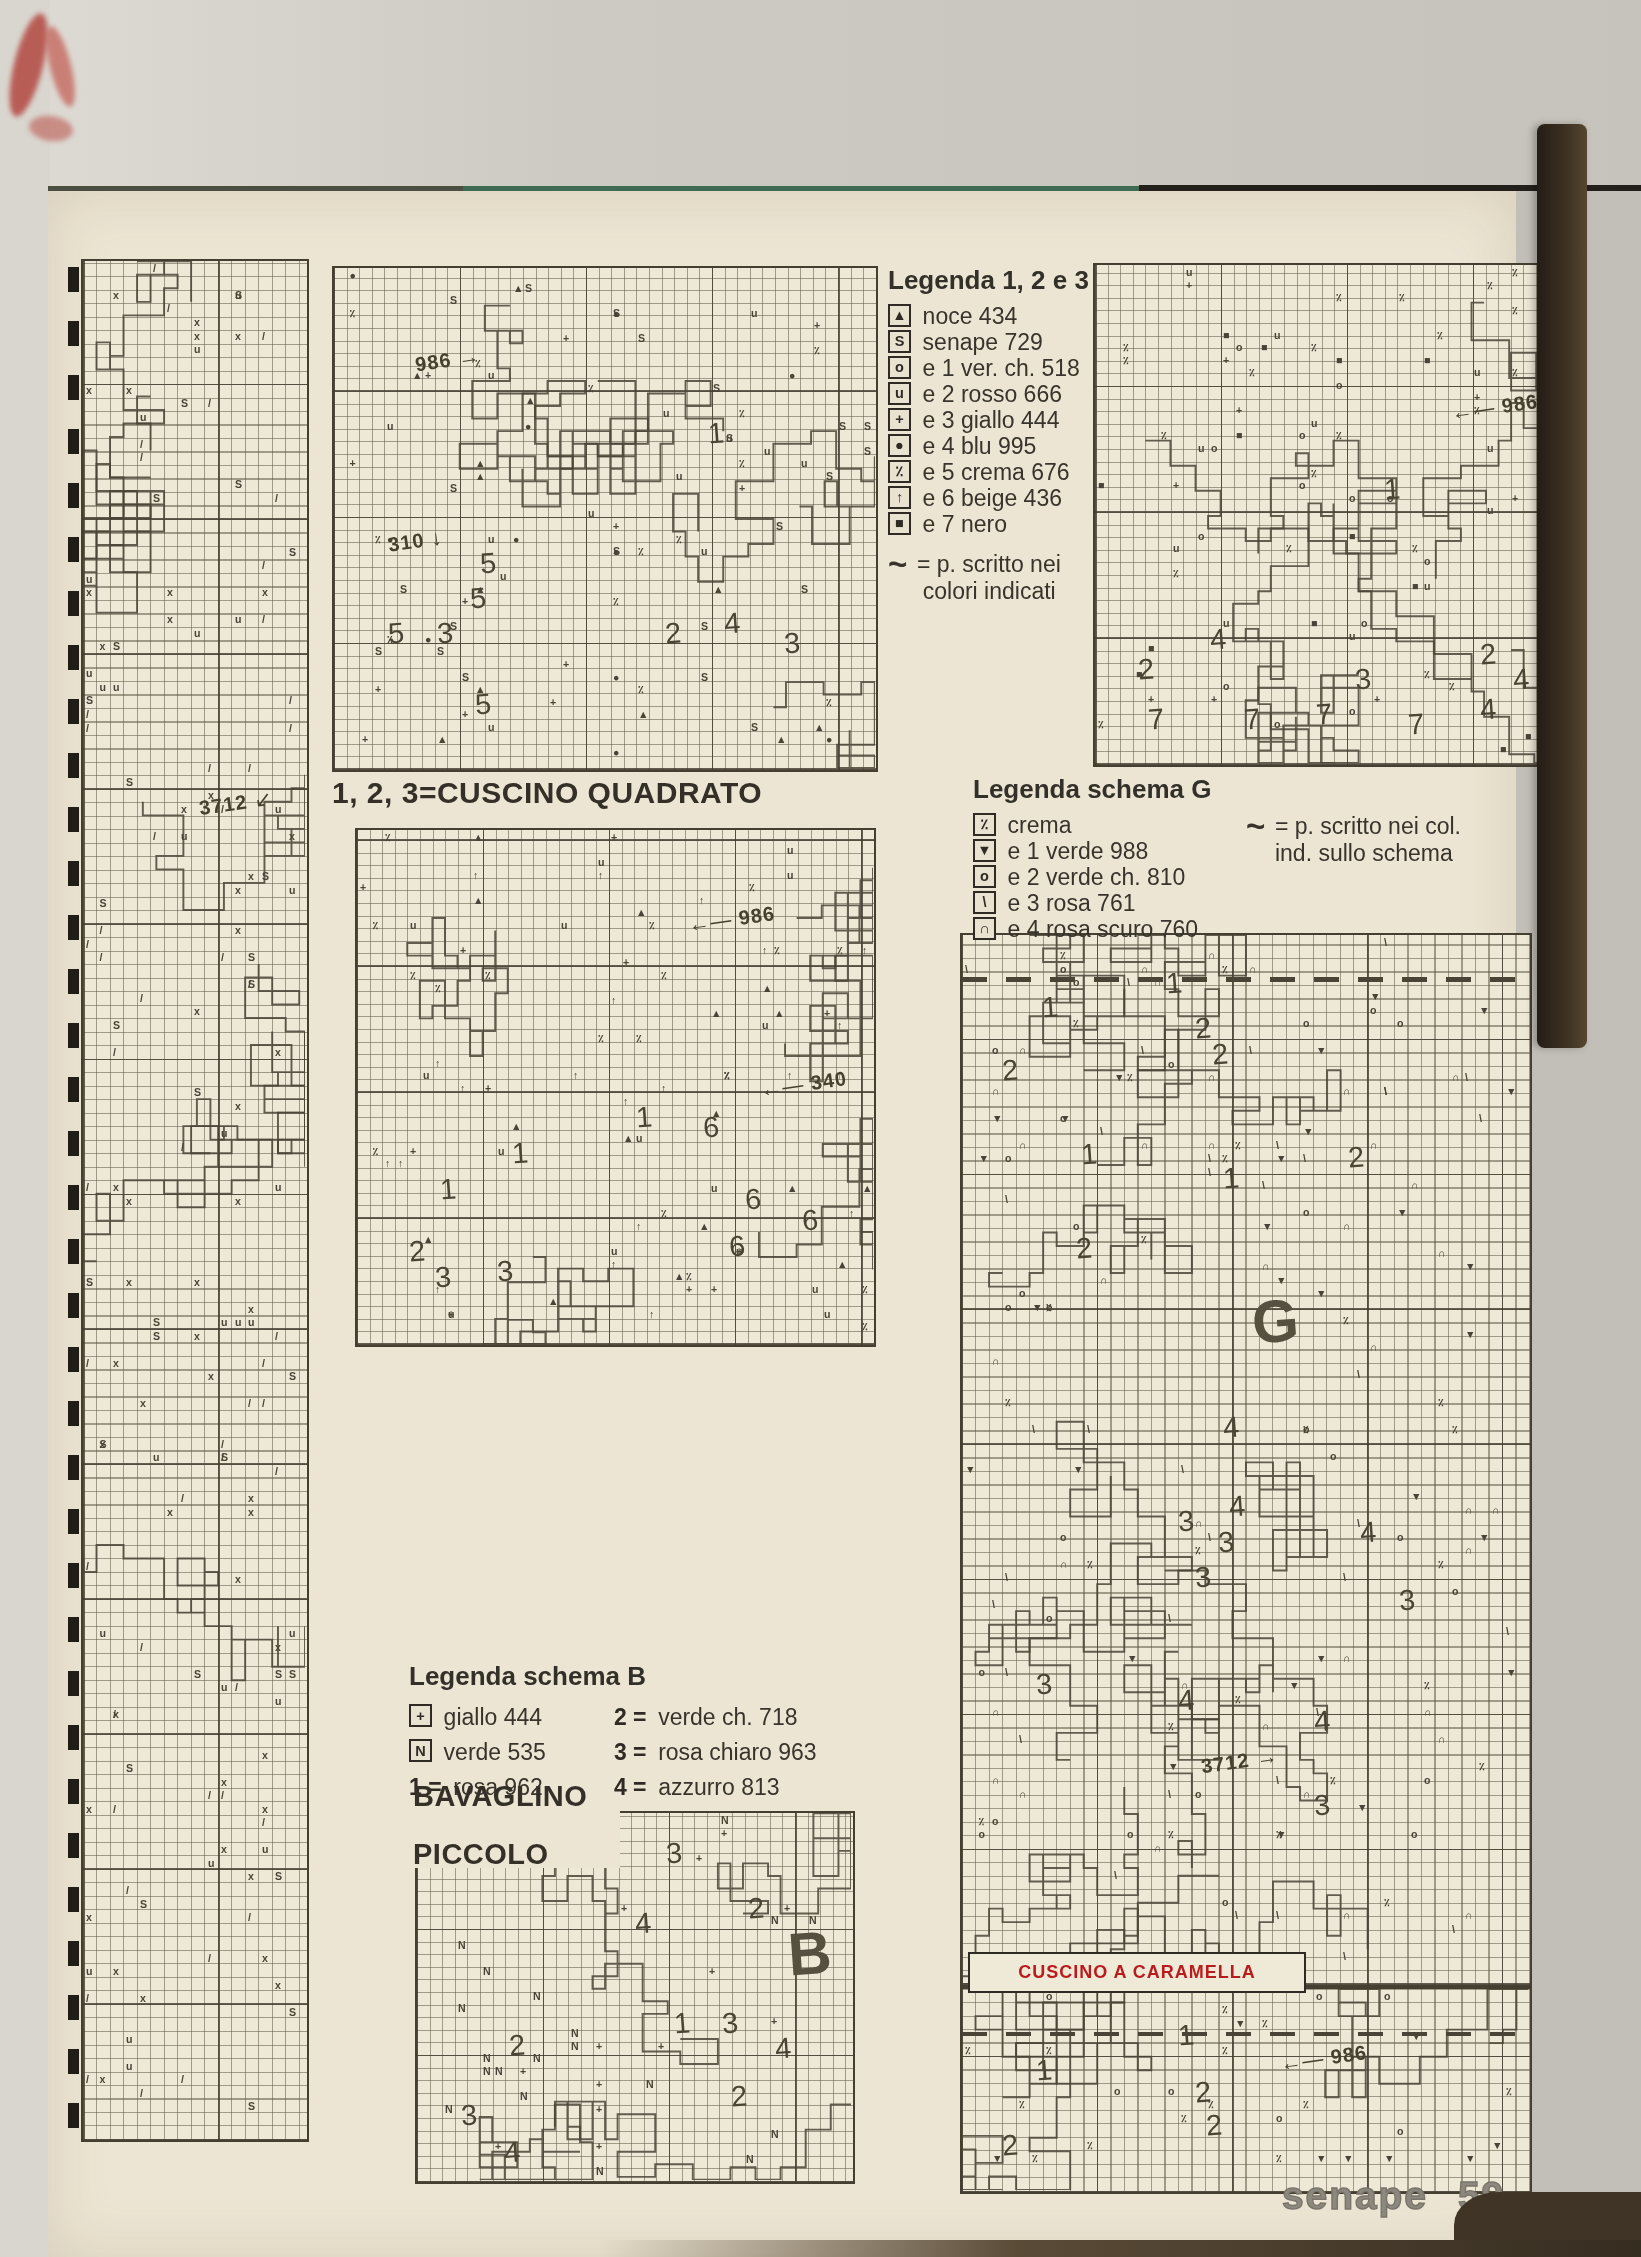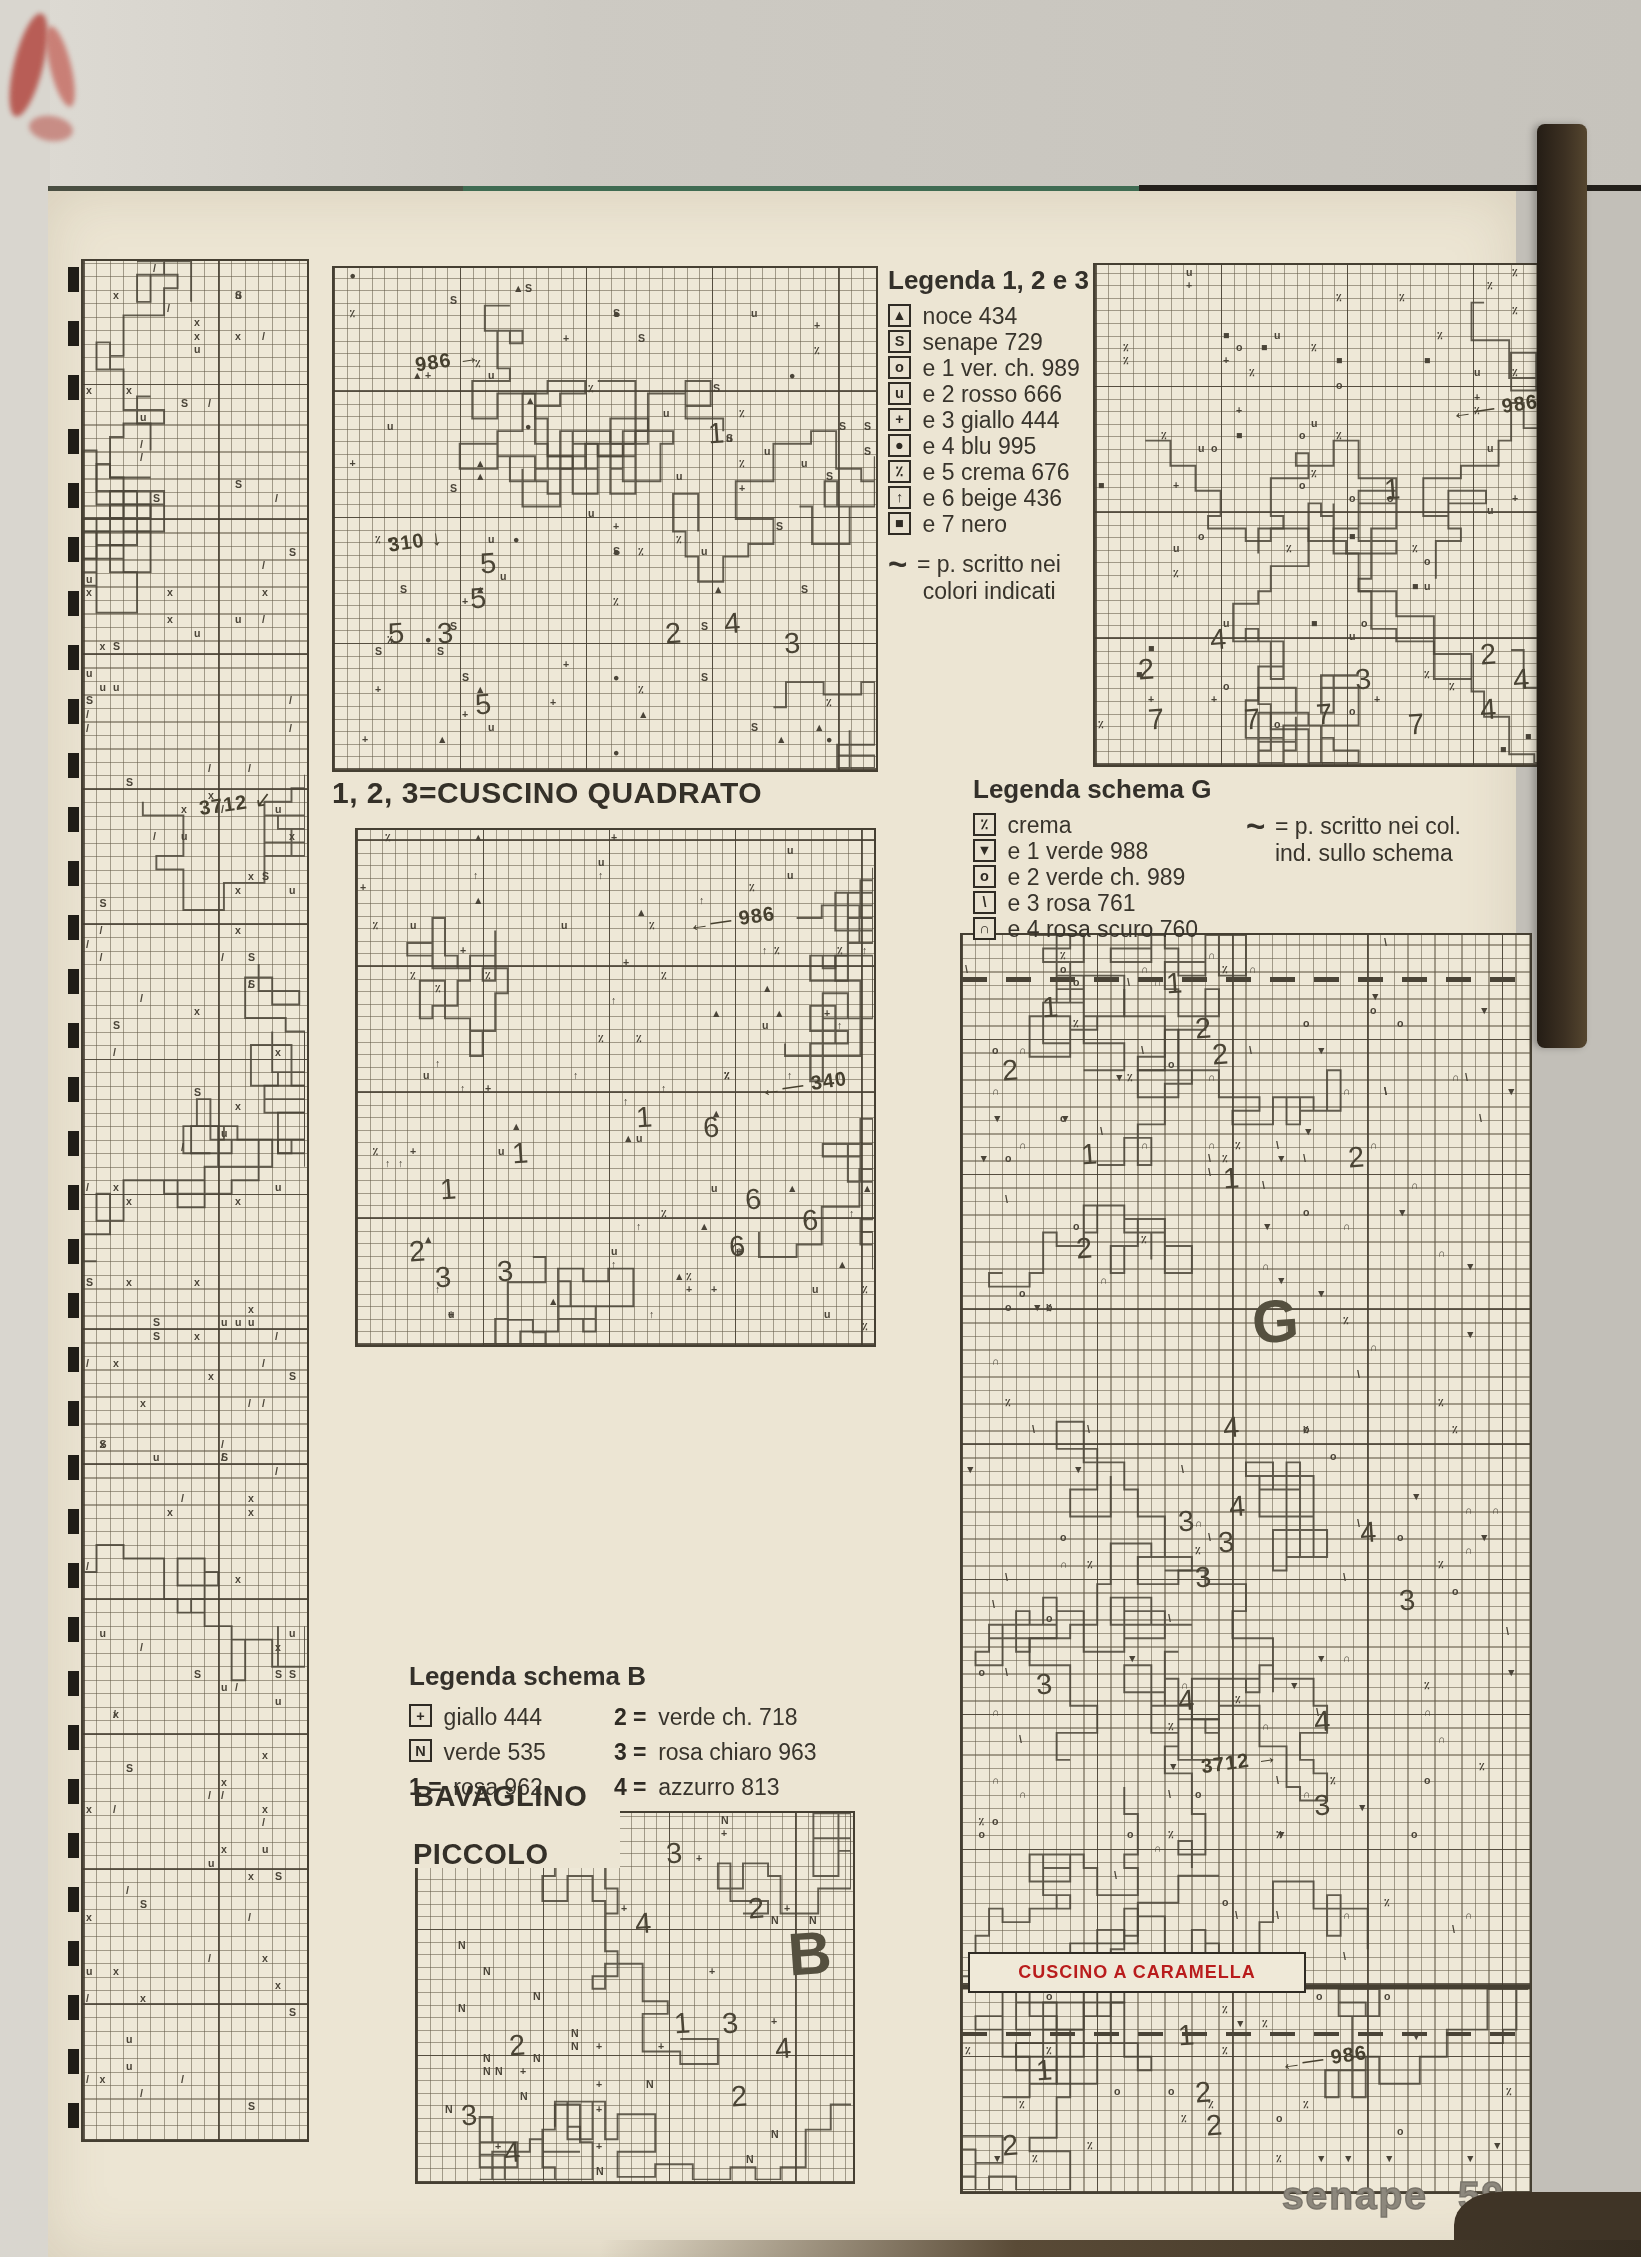--- a/index.html
+++ b/index.html
@@ -860,21 +860,21 @@
         <div class="lrow">
           <span class="sym-box">▲</span>
           <span class="lbl">noce 434</span>
         </div>
         <div class="lrow">
           <span class="sym-box">S</span>
           <span class="lbl">senape 729</span>
         </div>
         <div class="lrow">
           <span class="sym-box">o</span>
-          <span class="lbl">e 1 ver. ch. 989</span>
+          <span class="lbl">e 1 ver. ch. 518</span>
         </div>
         <div class="lrow">
           <span class="sym-box">u</span>
           <span class="lbl">e 2 rosso 666</span>
         </div>
         <div class="lrow">
           <span class="sym-box">+</span>
           <span class="lbl">e 3 giallo 444</span>
         </div>
         <div class="lrow">
@@ -911,21 +911,21 @@
         <div class="lrow">
           <span class="sym-box">٪</span>
           <span class="lbl">crema</span>
         </div>
         <div class="lrow">
           <span class="sym-box">▼</span>
           <span class="lbl">e 1 verde 988</span>
         </div>
         <div class="lrow">
           <span class="sym-box">o</span>
-          <span class="lbl">e 2 verde ch. 989</span>
+          <span class="lbl">e 2 verde ch. 810</span>
         </div>
         <div class="lrow">
           <span class="sym-box">\</span>
           <span class="lbl">e 3 rosa 761</span>
         </div>
         <div class="lrow">
           <span class="sym-box">∩</span>
           <span class="lbl">e 4 rosa scuro 760</span>
         </div>
       </div>

